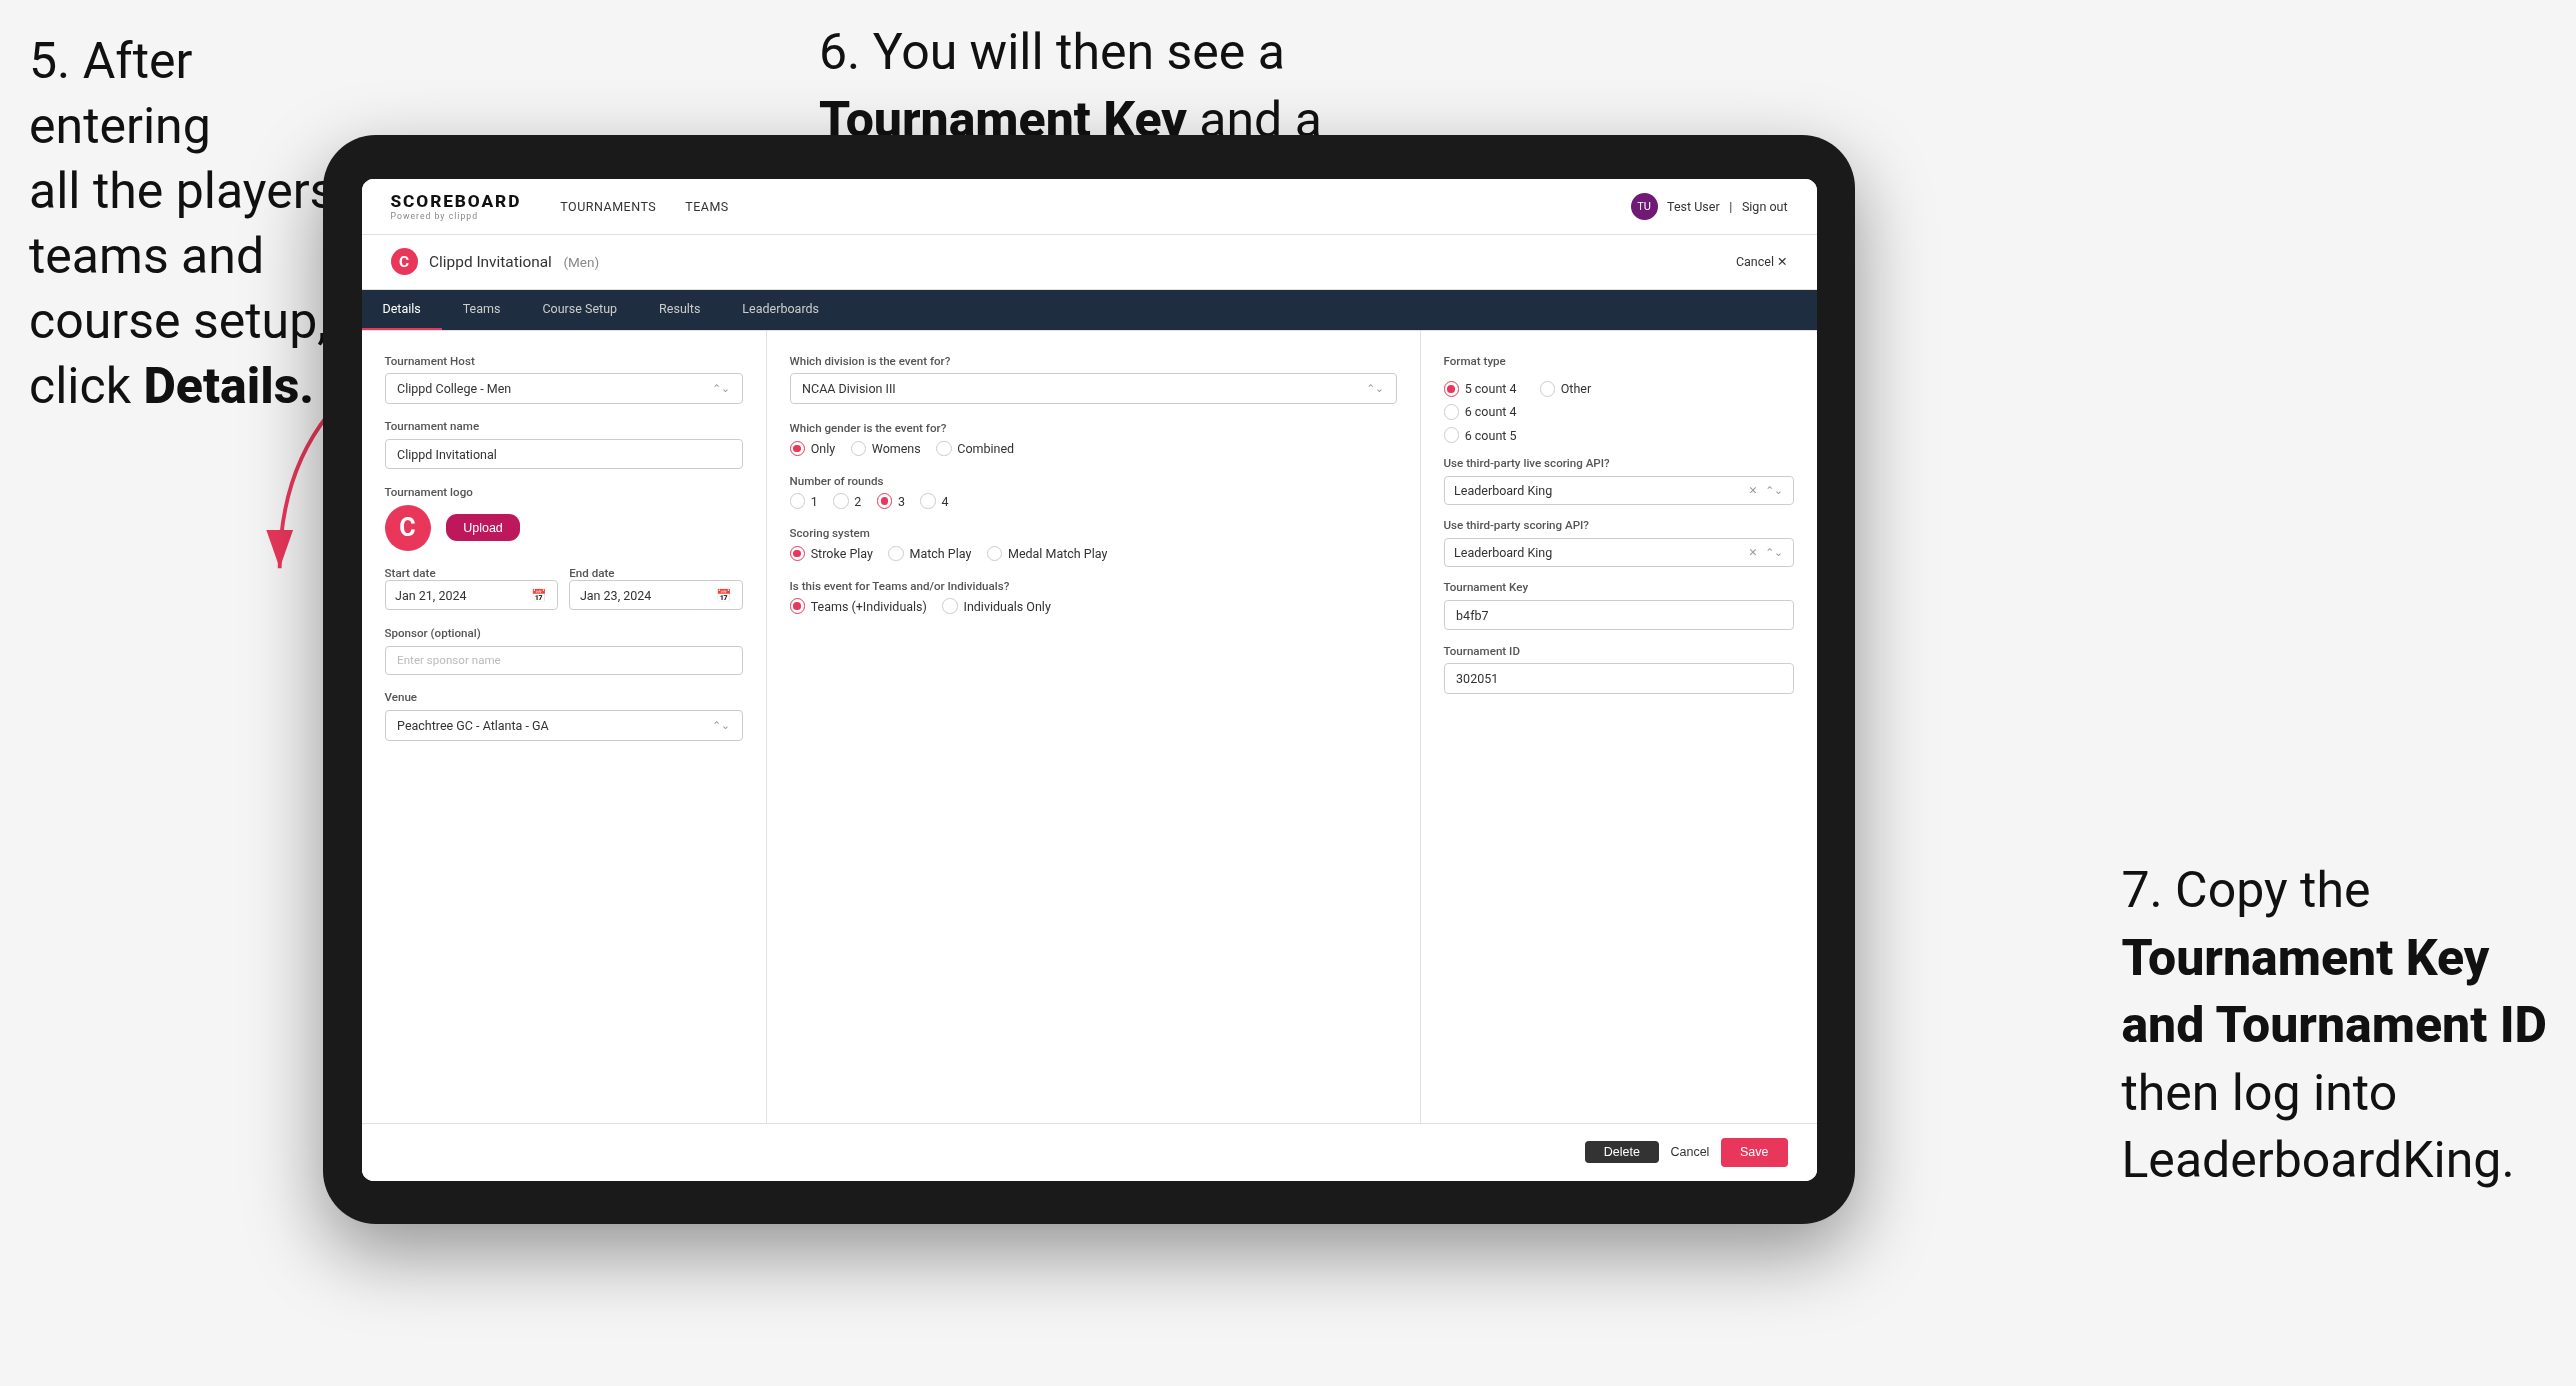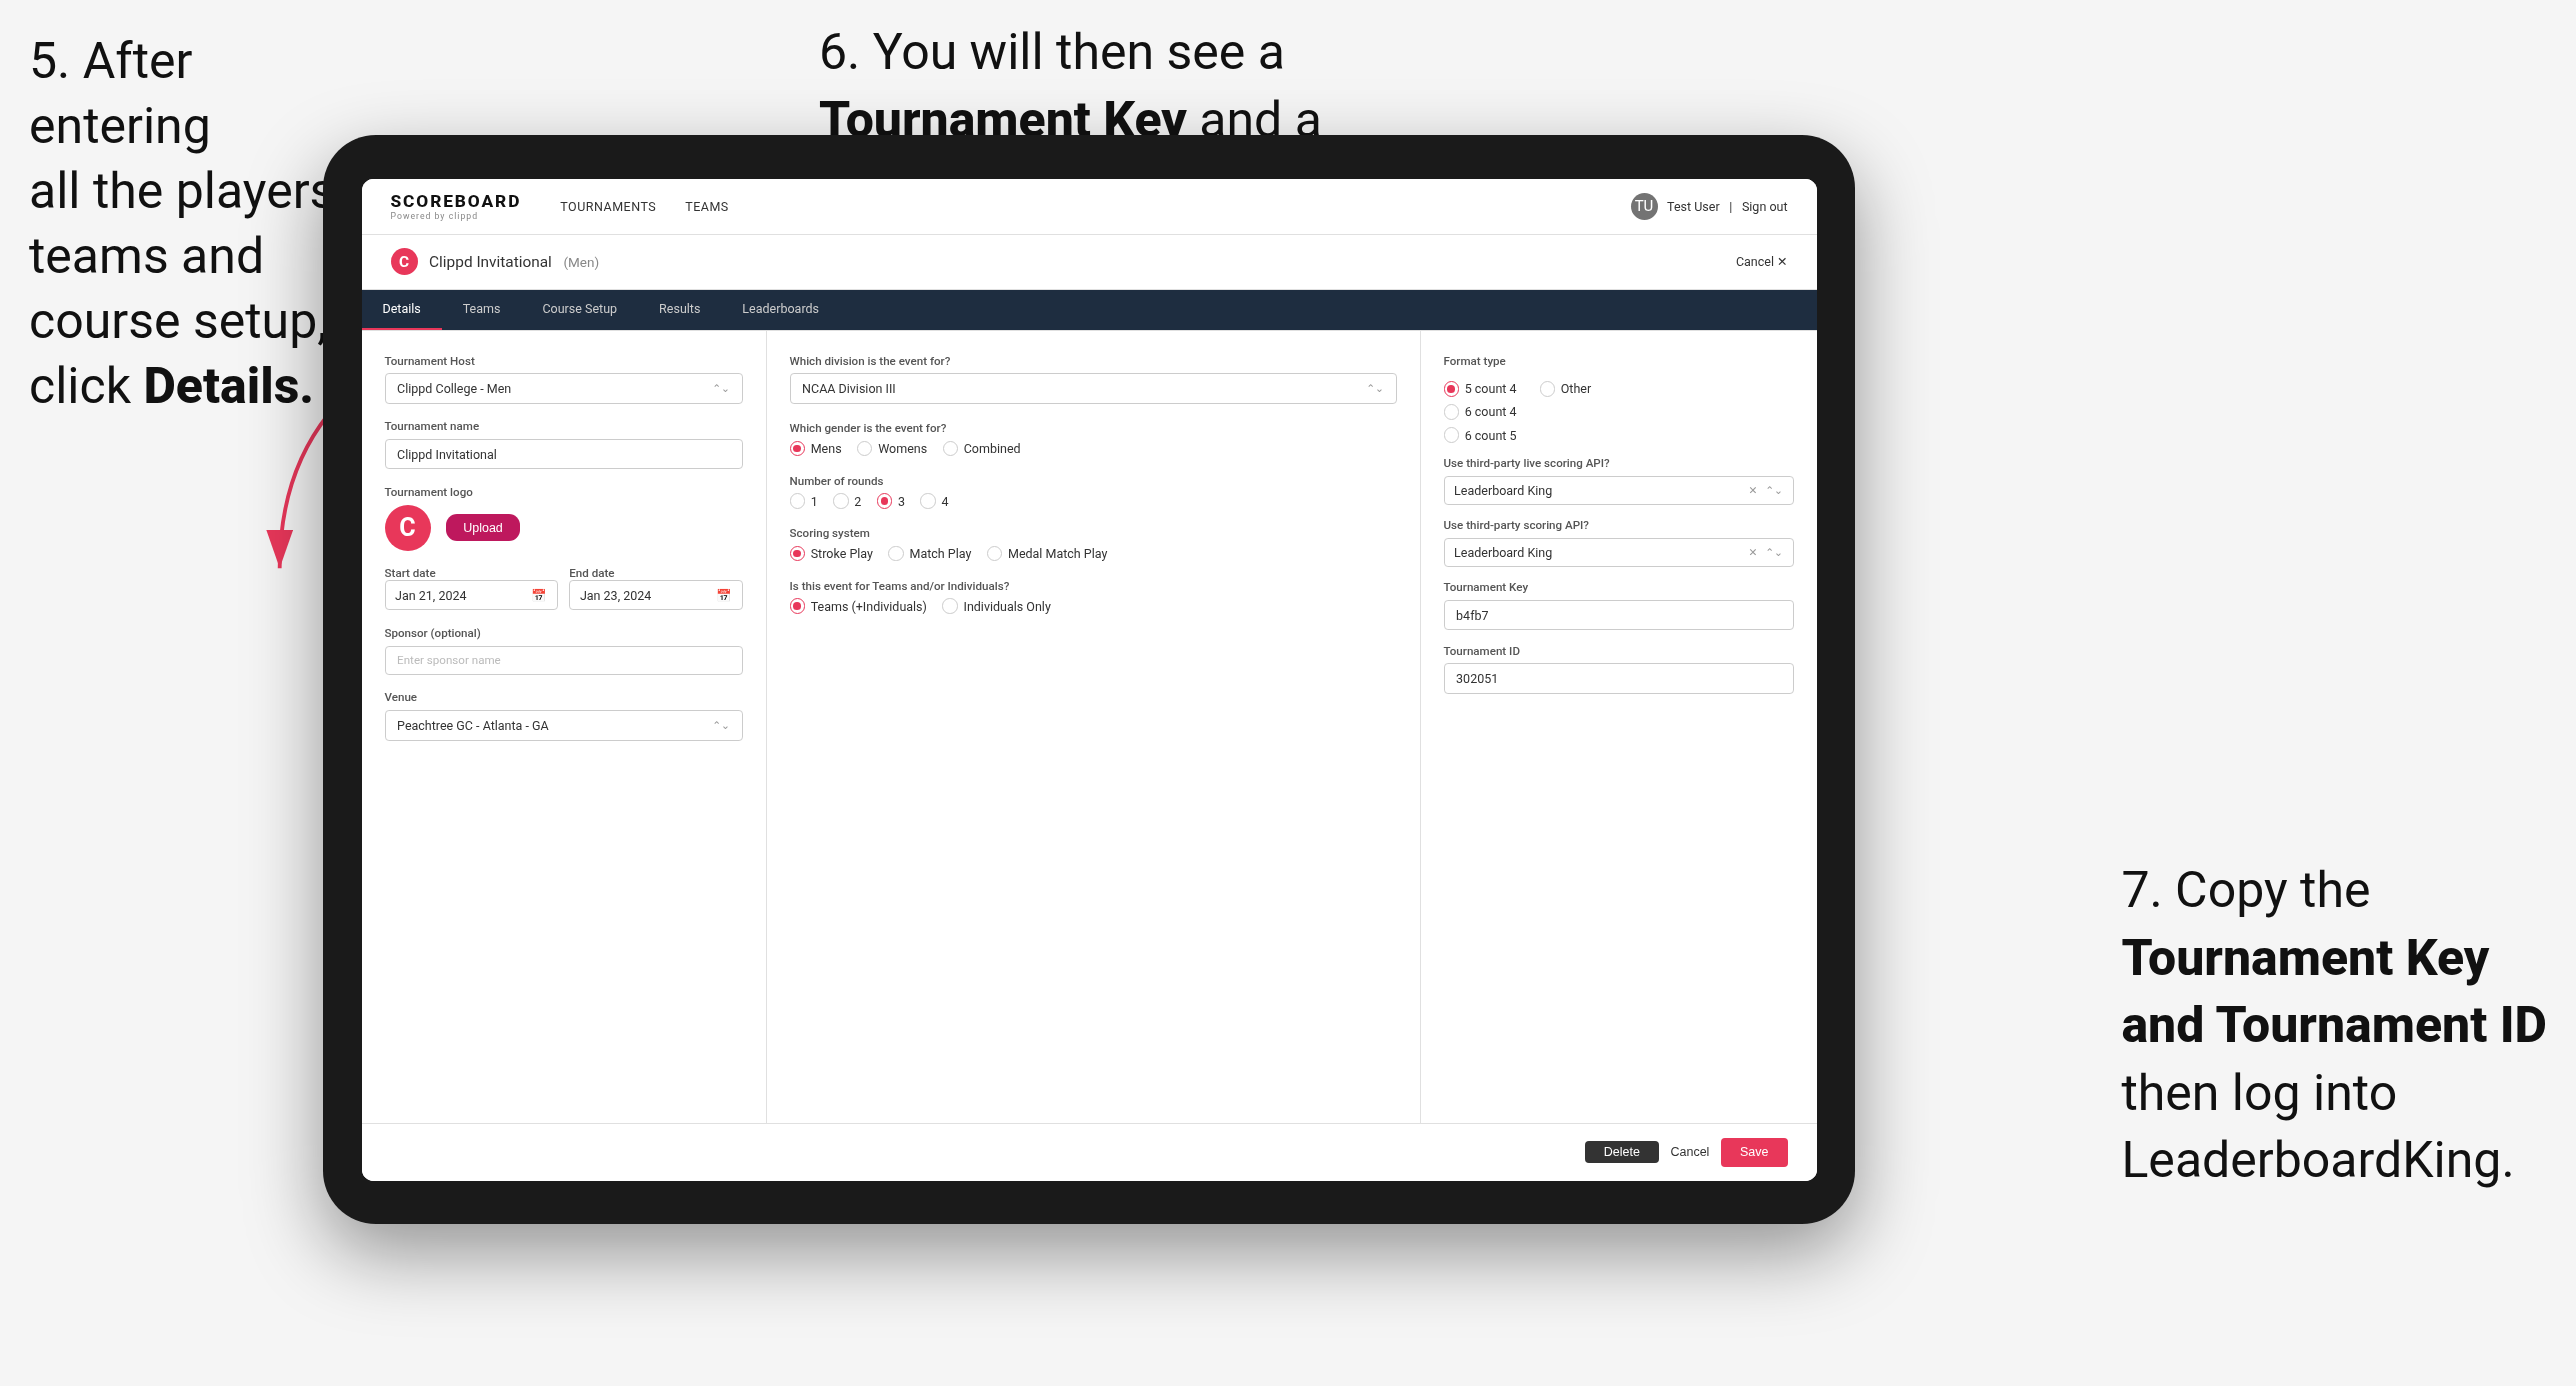--- a/index.html
+++ b/index.html
@@ -116,27 +116,27 @@
     .nav-right {
       display: flex;
       align-items: center;
       gap: 9.6px;
       font-size: 12.5px;
       color: #333;
     }
     .nav-avatar {
       width: 27px;
       height: 27px;
-      background: #737373;
+      background: #701a75;
       border-radius: 50%;
       display: flex;
       align-items: center;
       justify-content: center;
       color: #fff;
-      font-size: 15px;
+      font-size: 11px;
     }
 
     
     .tournament-header {
       display: flex;
       align-items: center;
       justify-content: space-between;
       padding: 13.5px 29px;
       border-bottom: 1px solid #e0e0e0;
       flex-shrink: 0;
@@ -557,21 +557,21 @@
             <span>NCAA Division III</span>
             <span class="dropdown-arrow">⌃⌄</span>
           </div>
         </div>
 
         <div class="field-group">
           <div class="field-label">Which gender is the event for?</div>
           <div class="radio-group">
             <div class="radio-item">
               <div class="radio-circle selected"></div>
-              <span>Mens</span>
+              <span>Only</span>
             </div>
             <div class="radio-item">
               <div class="radio-circle"></div>
               <span>Womens</span>
             </div>
             <div class="radio-item">
               <div class="radio-circle"></div>
               <span>Combined</span>
             </div>
           </div>

